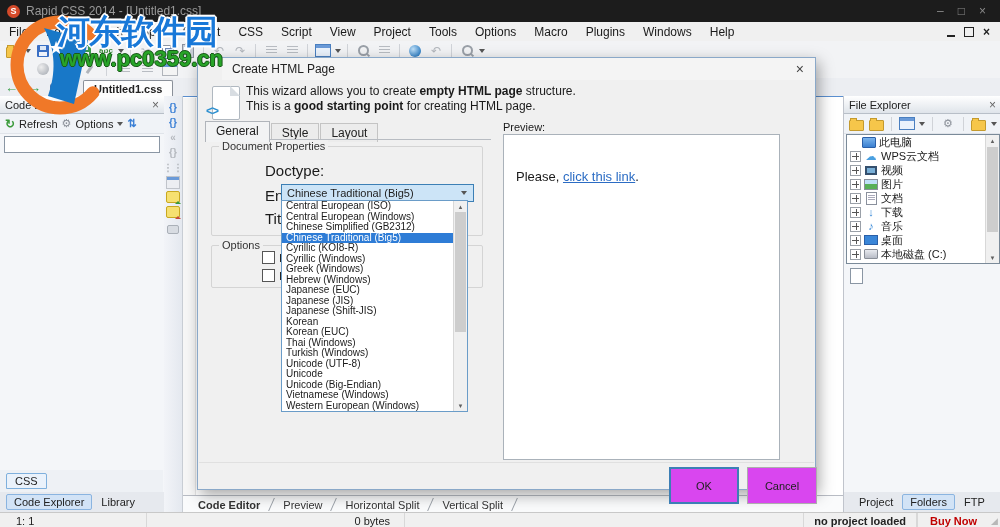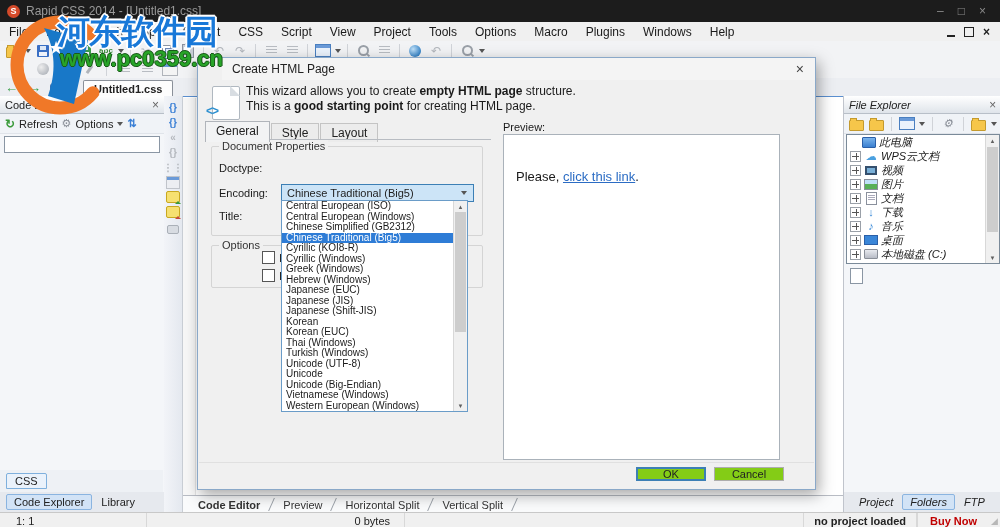--- a/index.html
+++ b/index.html
@@ -88,21 +88,21 @@
   .railhandle{width:10px;height:7px;background:#d8dce2;border:1px solid #aab0b8;border-radius:2px;margin-top:4px;}
   
   .editor{left:182px;top:96px;width:661px;height:416px;background:#fff;border-top:1px solid #5a8fd0;}
   .gutter{position:absolute;left:0;top:1px;bottom:17px;width:13px;background:#f7f7f7;border-right:1px solid #e4e4e4;}
   .etabs{position:absolute;left:0;bottom:0;width:661px;height:17px;background:#fafbfc;border-top:1px solid #b8bcc4;
          display:flex;align-items:center;padding-left:5px;font-size:11px;}
   .etab{padding:0 11px;color:#333;}
   .etab.on{font-weight:bold;}
   .esep{width:1px;height:13px;background:#9aa0a8;transform:skewX(-24deg);}
   
-  .fileexp{left:843px;top:96px;width:157px;height:416px;background:#f4f6f9;border-left:1px solid #c0c4cc;font-style:italic;}
+  .fileexp{left:843px;top:96px;width:157px;height:416px;background:#f4f6f9;border-left:1px solid #c0c4cc;}
   .fetool{height:19px;display:flex;align-items:center;gap:4px;padding:0 4px;background:#f0f3f7;border-bottom:1px solid #e0e4ea;}
   .treebox{position:absolute;left:2px;top:38px;width:152px;height:128px;background:#fff;border:1px solid #7a8a99;overflow:hidden;}
   .tree-row{display:flex;align-items:center;height:14px;padding-left:3px;gap:3px;white-space:nowrap;}
   .expander{width:9px;height:9px;border:1px solid #9aa0a8;background:#fff;position:relative;flex:none;}
   .expander:before{content:"";position:absolute;left:1px;right:1px;top:50%;height:1px;background:#555;}
   .expander:after{content:"";position:absolute;top:1px;bottom:1px;left:50%;width:1px;background:#555;}
   .noexp{width:9px;flex:none;}
   .ticon{width:14px;flex:none;display:flex;align-items:center;justify-content:center;font-size:11px;line-height:1;}
   .tlabel{font-size:11px;color:#1a1a1a;}
   .monic{width:12px;height:9px;background:linear-gradient(#7ab4ec,#3a7fd0);border:1px solid #2a5fa8;border-radius:1px;}
@@ -134,40 +134,40 @@
   .wizicon{position:absolute;left:14px;top:28px;width:26px;height:32px;background:#fff;border:1px solid #b0b8c0;border-radius:2px;}
   .wizicon:before{content:"";position:absolute;right:-1px;top:-1px;border:5px solid transparent;border-bottom-color:#d8dde2;border-left-color:#d8dde2;}
   .wizangle{position:absolute;left:8px;top:46px;color:#2a8fd0;font-weight:bold;font-size:12px;letter-spacing:-1px;}
   .dheadtx{position:absolute;left:48px;top:26px;font-size:12px;line-height:15px;color:#1a1a1a;}
   .dtabs{position:absolute;left:7px;top:63px;display:flex;align-items:flex-end;}
   .dtab{padding:2px 10px;font-size:12px;background:#ececec;border:1px solid #c4c4c4;border-bottom:none;margin-right:1px;}
   .dtab.on{background:#f2f3f4;border-color:#b0b4ba;padding-bottom:4px;position:relative;z-index:2;}
   .tabline{position:absolute;left:7px;top:81px;width:286px;height:1px;background:#b8bcc2;}
   .grp{position:absolute;border:1px solid #d4d4d4;border-radius:2px;}
   .grplabel{position:absolute;font-size:11px;color:#333;background:#f0f0f0;padding:0 3px;}
-  .dlabel{position:absolute;font-size:11px;color:#1a1a1a;}
+  .dlabel{position:absolute;font-size:15px;color:#1a1a1a;margin-left:46px;}
   .combo{position:absolute;height:18px;background:linear-gradient(#f8f8f8,#ececec);border:1px solid #8a9099;
          font-size:11px;display:flex;align-items:center;padding-left:5px;box-sizing:border-box;}
   .combo .cbtn{position:absolute;right:1px;top:1px;bottom:1px;width:16px;display:flex;align-items:center;justify-content:center;}
   .combo.focus{background:#cce4f7;border-color:#3c7fb5;}
   .cbrow{position:absolute;display:flex;align-items:center;gap:4px;font-size:11px;}
   .cbx{width:11px;height:11px;border:1px solid #555;background:#fff;flex:none;}
   .ddlist{position:absolute;left:83px;top:142px;width:187px;height:212px;background:#fff;border:1px solid #6a9cc8;
           box-sizing:border-box;z-index:5;}
   .dd-item{height:10.5px;line-height:10.5px;font-size:10px;padding-left:4px;white-space:nowrap;overflow:hidden;
            color:#1a1a1a;padding-right:14px;}
   .dd-item.sel{background:#2e7cd6;color:#fff;}
   .pvlabel{position:absolute;left:305px;top:63px;font-size:11px;color:#1a1a1a;}
   .pvbox{position:absolute;left:305px;top:76px;width:277px;height:326px;background:#fff;border:1px solid #aab2ba;box-sizing:border-box;padding:12px;}
   .pvbody{font-size:13px;color:#1a1a1a;}
   .pvline2{font-size:13px;color:#1a1a1a;margin-top:22px;}
   .pvlink{color:#2b6cc4;text-decoration:underline;}
   .dsep{position:absolute;left:1px;right:1px;top:404px;height:1px;background:#e0e0e0;}
-  .dbtn{position:absolute;top:409px;width:70px;height:14px;background:#84cc16;border:1px solid #adadad;
-        font-size:11px;display:flex;align-items:center;justify-content:center;box-sizing:border-box;}
+  .dbtn{position:absolute;top:409px;width:70px;height:37px;background:#d946ef;border:1px solid #adadad;
+        font-size:11px;display:flex;align-items:center;justify-content:center;box-sizing:border-box;margin-left:33px;}
   .dbtn.okb{left:438px;border:2px solid #3c7fb5;}
   .dbtn.cnb{left:516px;}
   
   .watermark{left:0;top:0;width:220px;height:130px;z-index:100;pointer-events:none;}
   .wmname{position:absolute;left:57px;top:10px;font-size:33px;font-weight:bold;color:#1878d8;letter-spacing:-1px;white-space:nowrap;
           text-shadow:-2px 0 #fff,2px 0 #fff,0 -2px #fff,0 2px #fff,-1px -1px #fff,1px 1px #fff,-1px 1px #fff,1px -1px #fff;}
   .wmurl{position:absolute;left:60px;top:46px;font-size:22px;font-weight:bold;color:#28a428;white-space:nowrap;
          text-shadow:-1px 0 #1a5a1a,1px 0 #1a5a1a,0 -1px #1a5a1a,0 1px #1a5a1a;}
 </style>
 </head>

